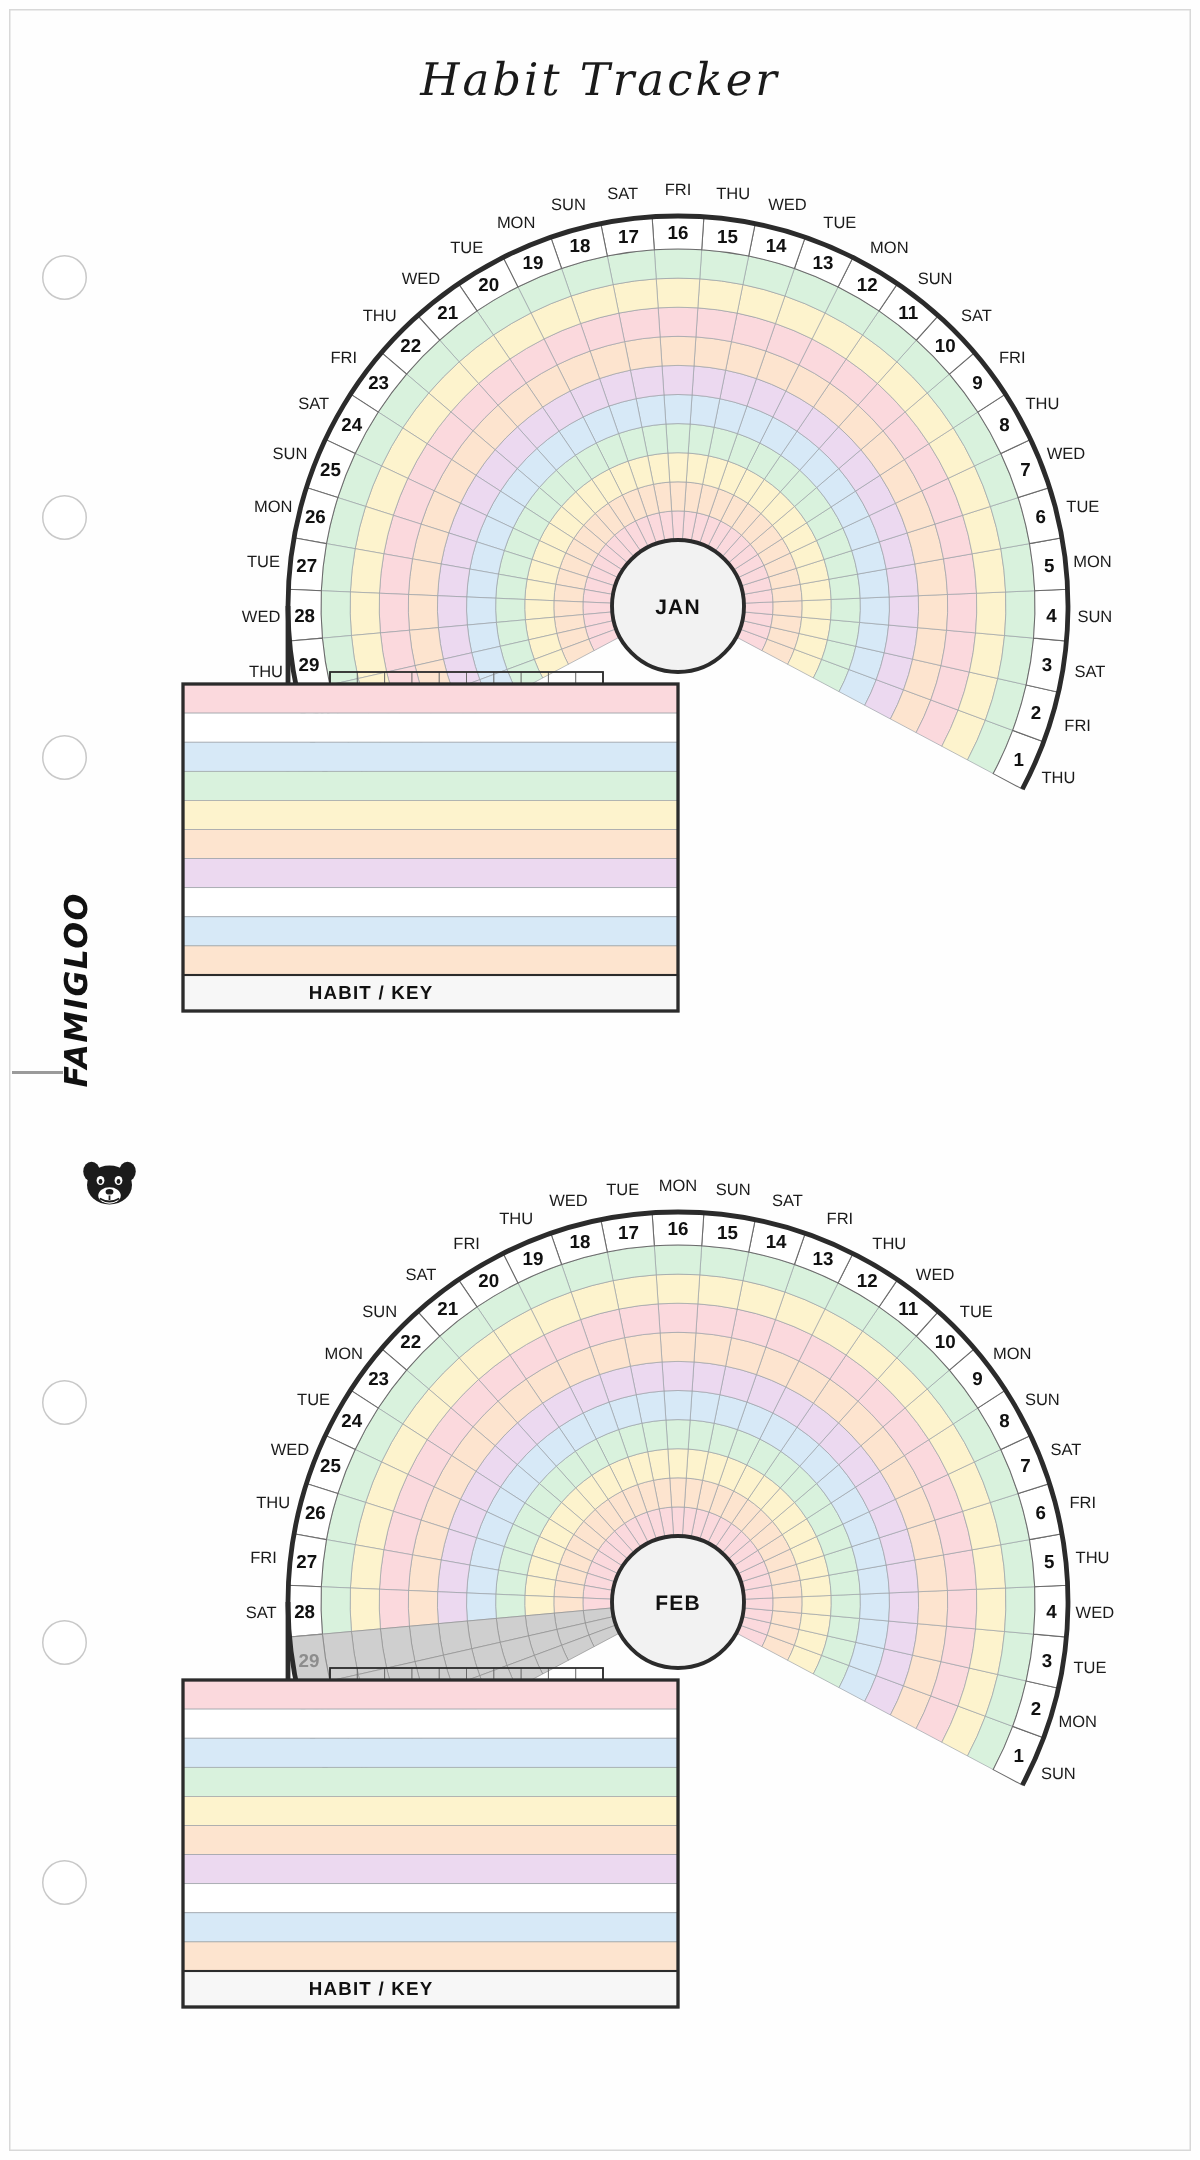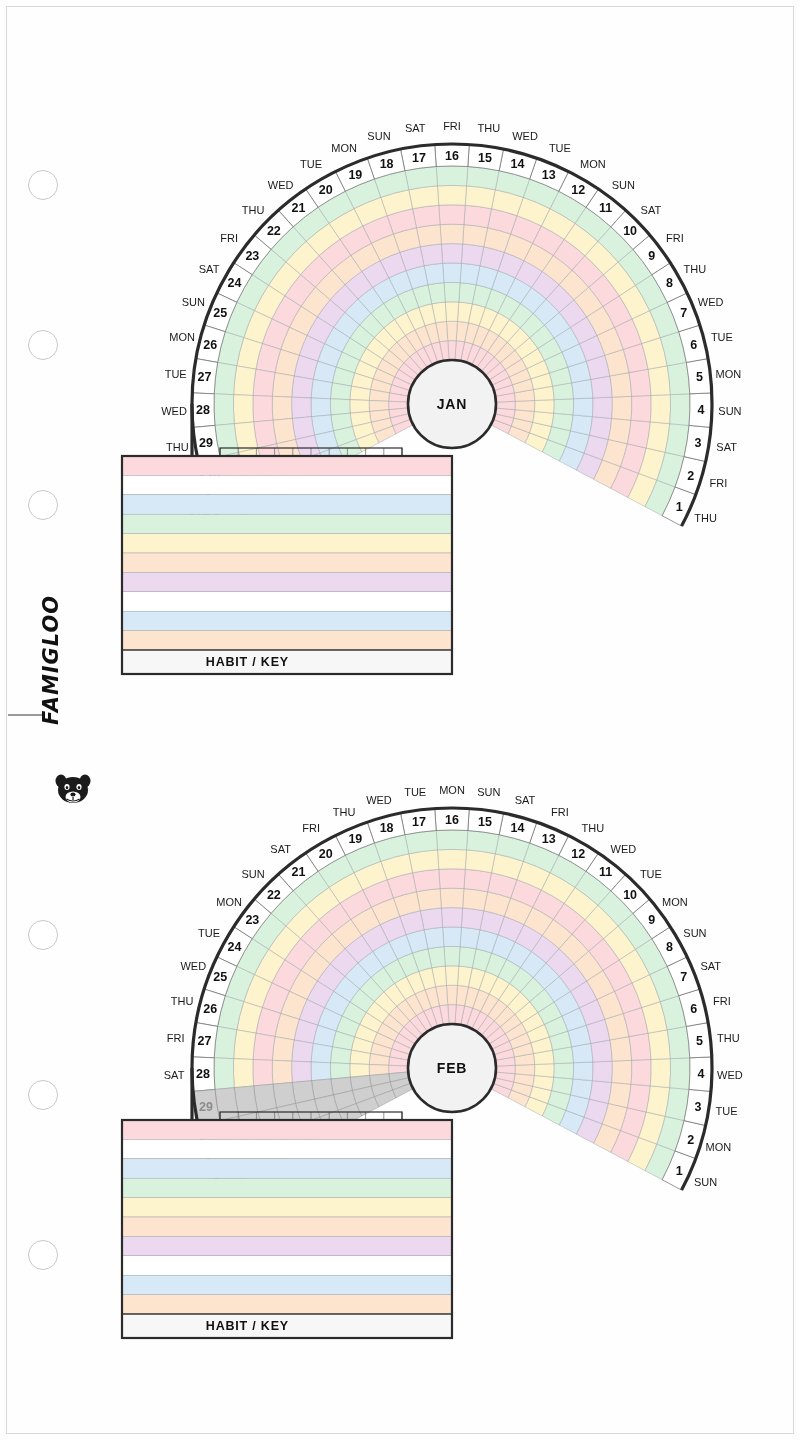--- a/index.html
+++ b/index.html
@@ -94,20 +94,21 @@
   svg text {
     font-family: "Liberation Sans", sans-serif;
   }
 </style>
 </head>
 <body>
 
 <div class="page">
   <div class="page-border"></div>
 
+  <div class="title">Habit Tracker</div>
 
   <div class="hole" style="left:28px; top:170px;"></div>
   <div class="hole" style="left:28px; top:330px;"></div>
   <div class="hole" style="left:28px; top:490px;"></div>
   <div class="hole" style="left:28px; top:920px;"></div>
   <div class="hole" style="left:28px; top:1080px;"></div>
   <div class="hole" style="left:28px; top:1240px;"></div>
   <div class="tick"></div>
 
   <div class="brand">

